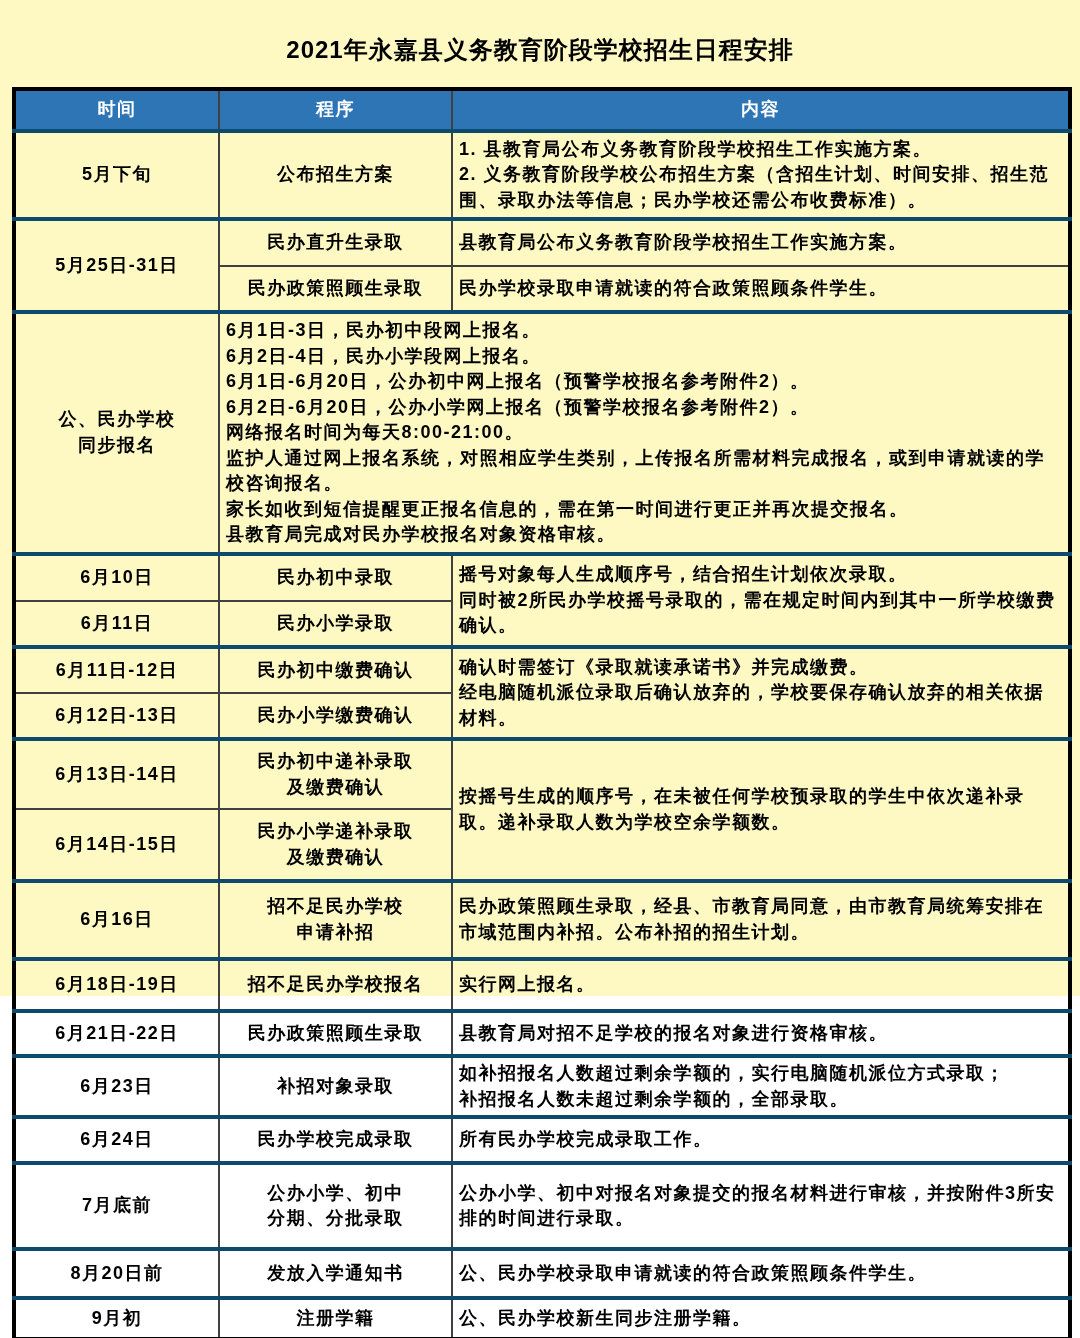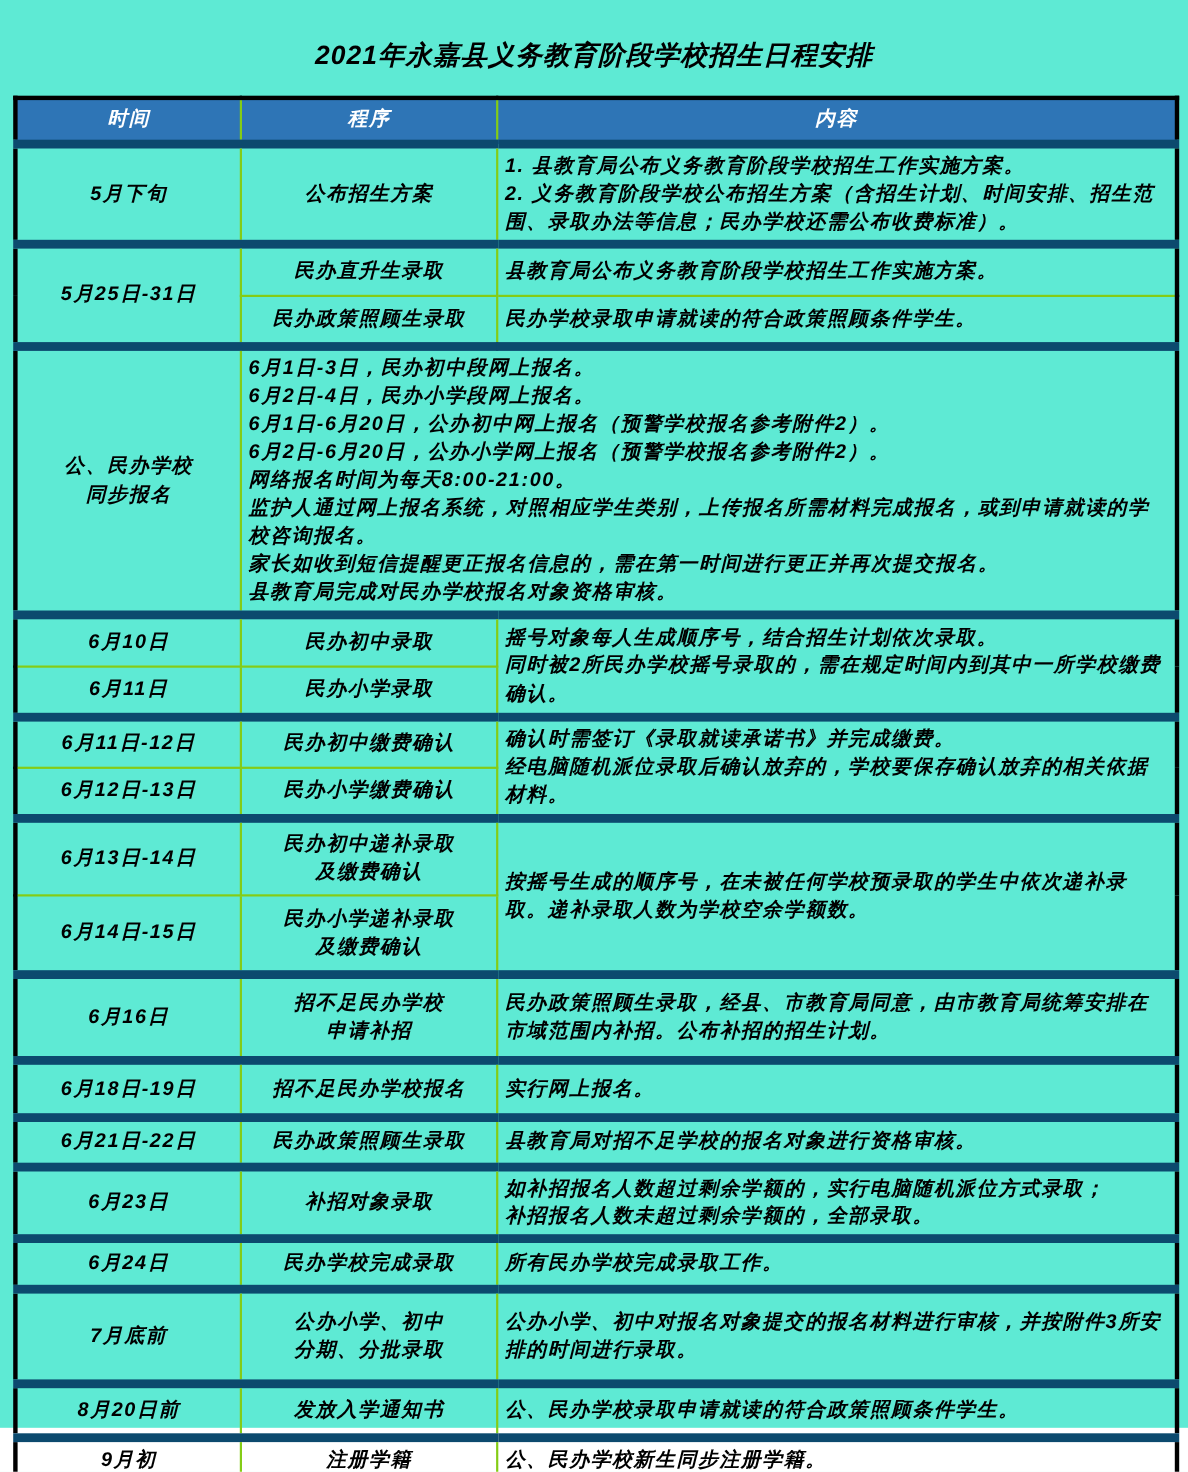--- a/index.html
+++ b/index.html
@@ -4,47 +4,47 @@
 <style>
   * { margin: 0; padding: 0; box-sizing: border-box; }
   html, body { background: #ffffff; }
   body {
     width: 1080px;
     height: 1338px;
     font-family: "Liberation Sans", "DejaVu Sans", sans-serif;
     color: #000000;
     overflow: hidden;
   }
-  .page { position: relative; width: 1080px; height: 1298px; background: #5eead4; font-style: italic; }
+  .page { position: relative; width: 1080px; height: 996px; background: #fef9c3; }
   .doc-title {
     padding-top: 34px;
     text-align: center;
     font-size: 24px;
     font-weight: bold;
     letter-spacing: 1px;
     color: #000;
   }
   table.schedule {
     margin: 21px 0 0 12px;
     width: 1056px;
     border-collapse: collapse;
     table-layout: fixed;
     border: 4px solid #000;
   }
   table.schedule td, table.schedule th {
-    border: 2px solid #84cc16;
+    border: 2px solid #404040;
     vertical-align: middle;
     font-size: 18px;
     font-weight: bold;
     letter-spacing: 1.5px;
     white-space: pre-line;
     line-height: 1.42;
     padding: 3px 6px;
   }
-  tr.grp > td, tr.grp > th { border-top: 8px solid #0c4a6e; }
+  tr.grp > td, tr.grp > th { border-top: 4px solid #0c4a6e; }
   th.hdr {
     background: #2E75B6;
     color: #ffffff;
     font-size: 19px;
     letter-spacing: 3px;
     text-align: center;
     height: 40px;
   }
   td.time, td.proc { text-align: center; }
   td.cont { text-align: left; padding-left: 8px; padding-right: 8px; }

